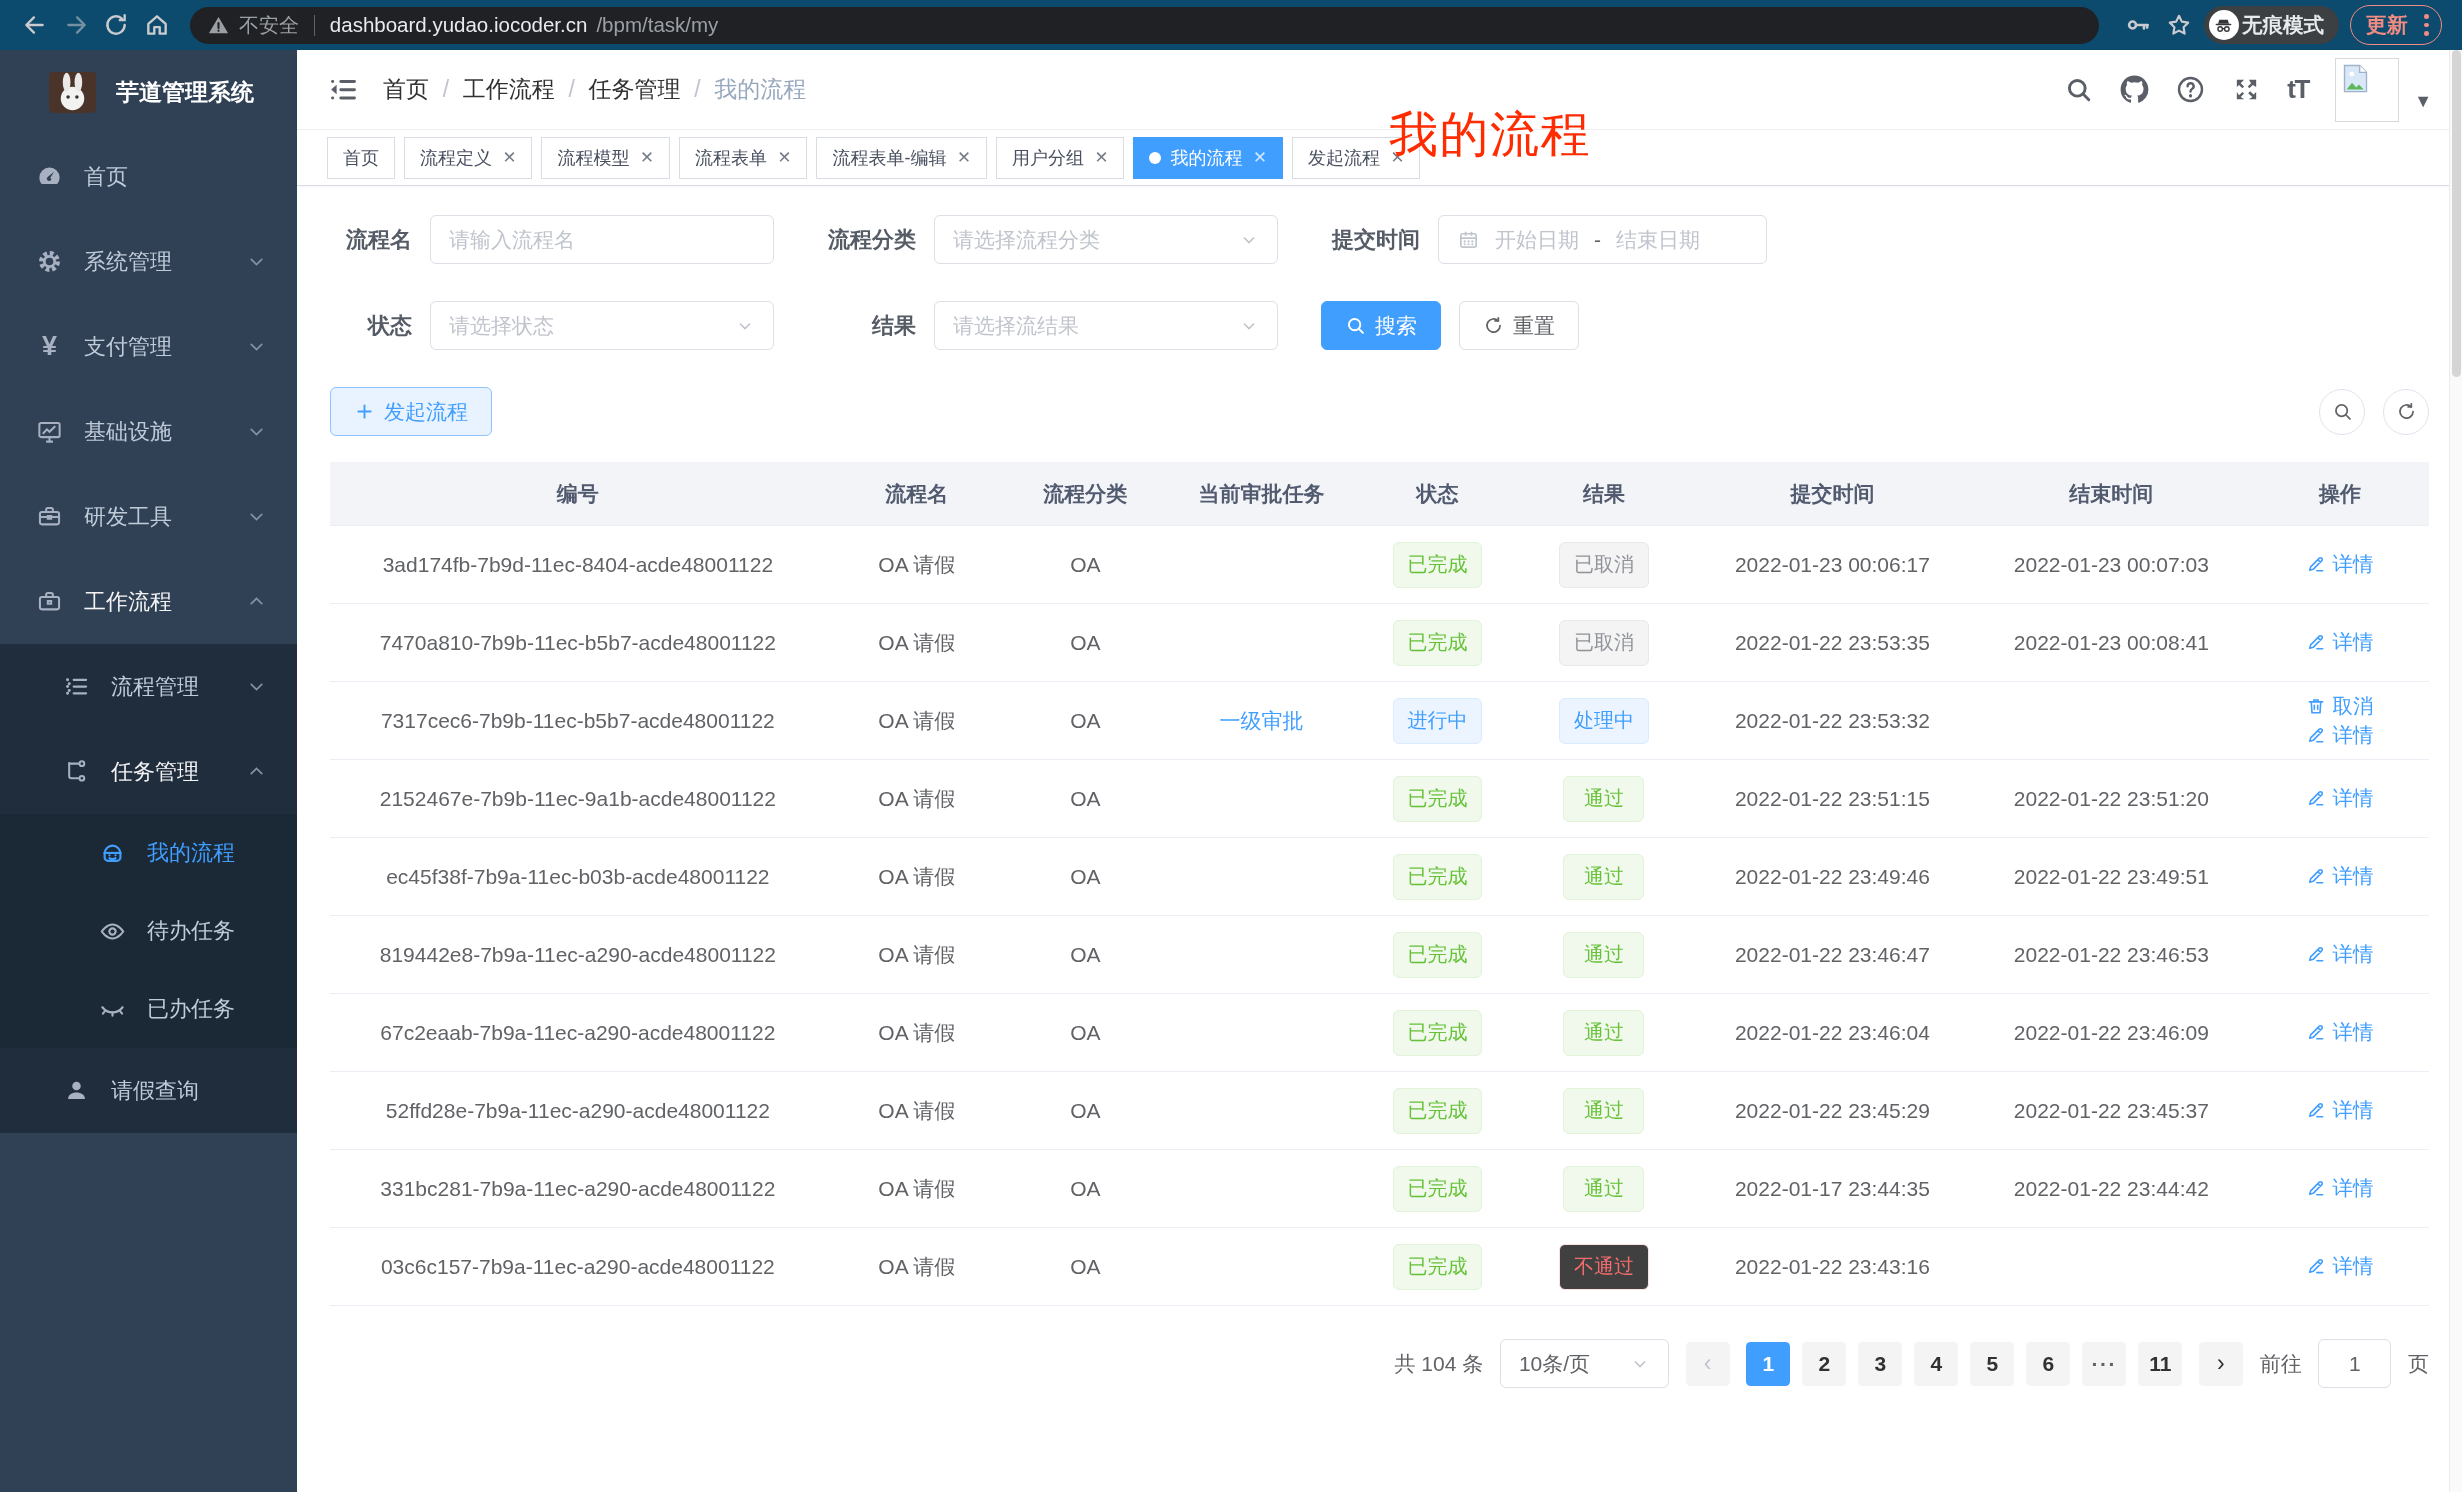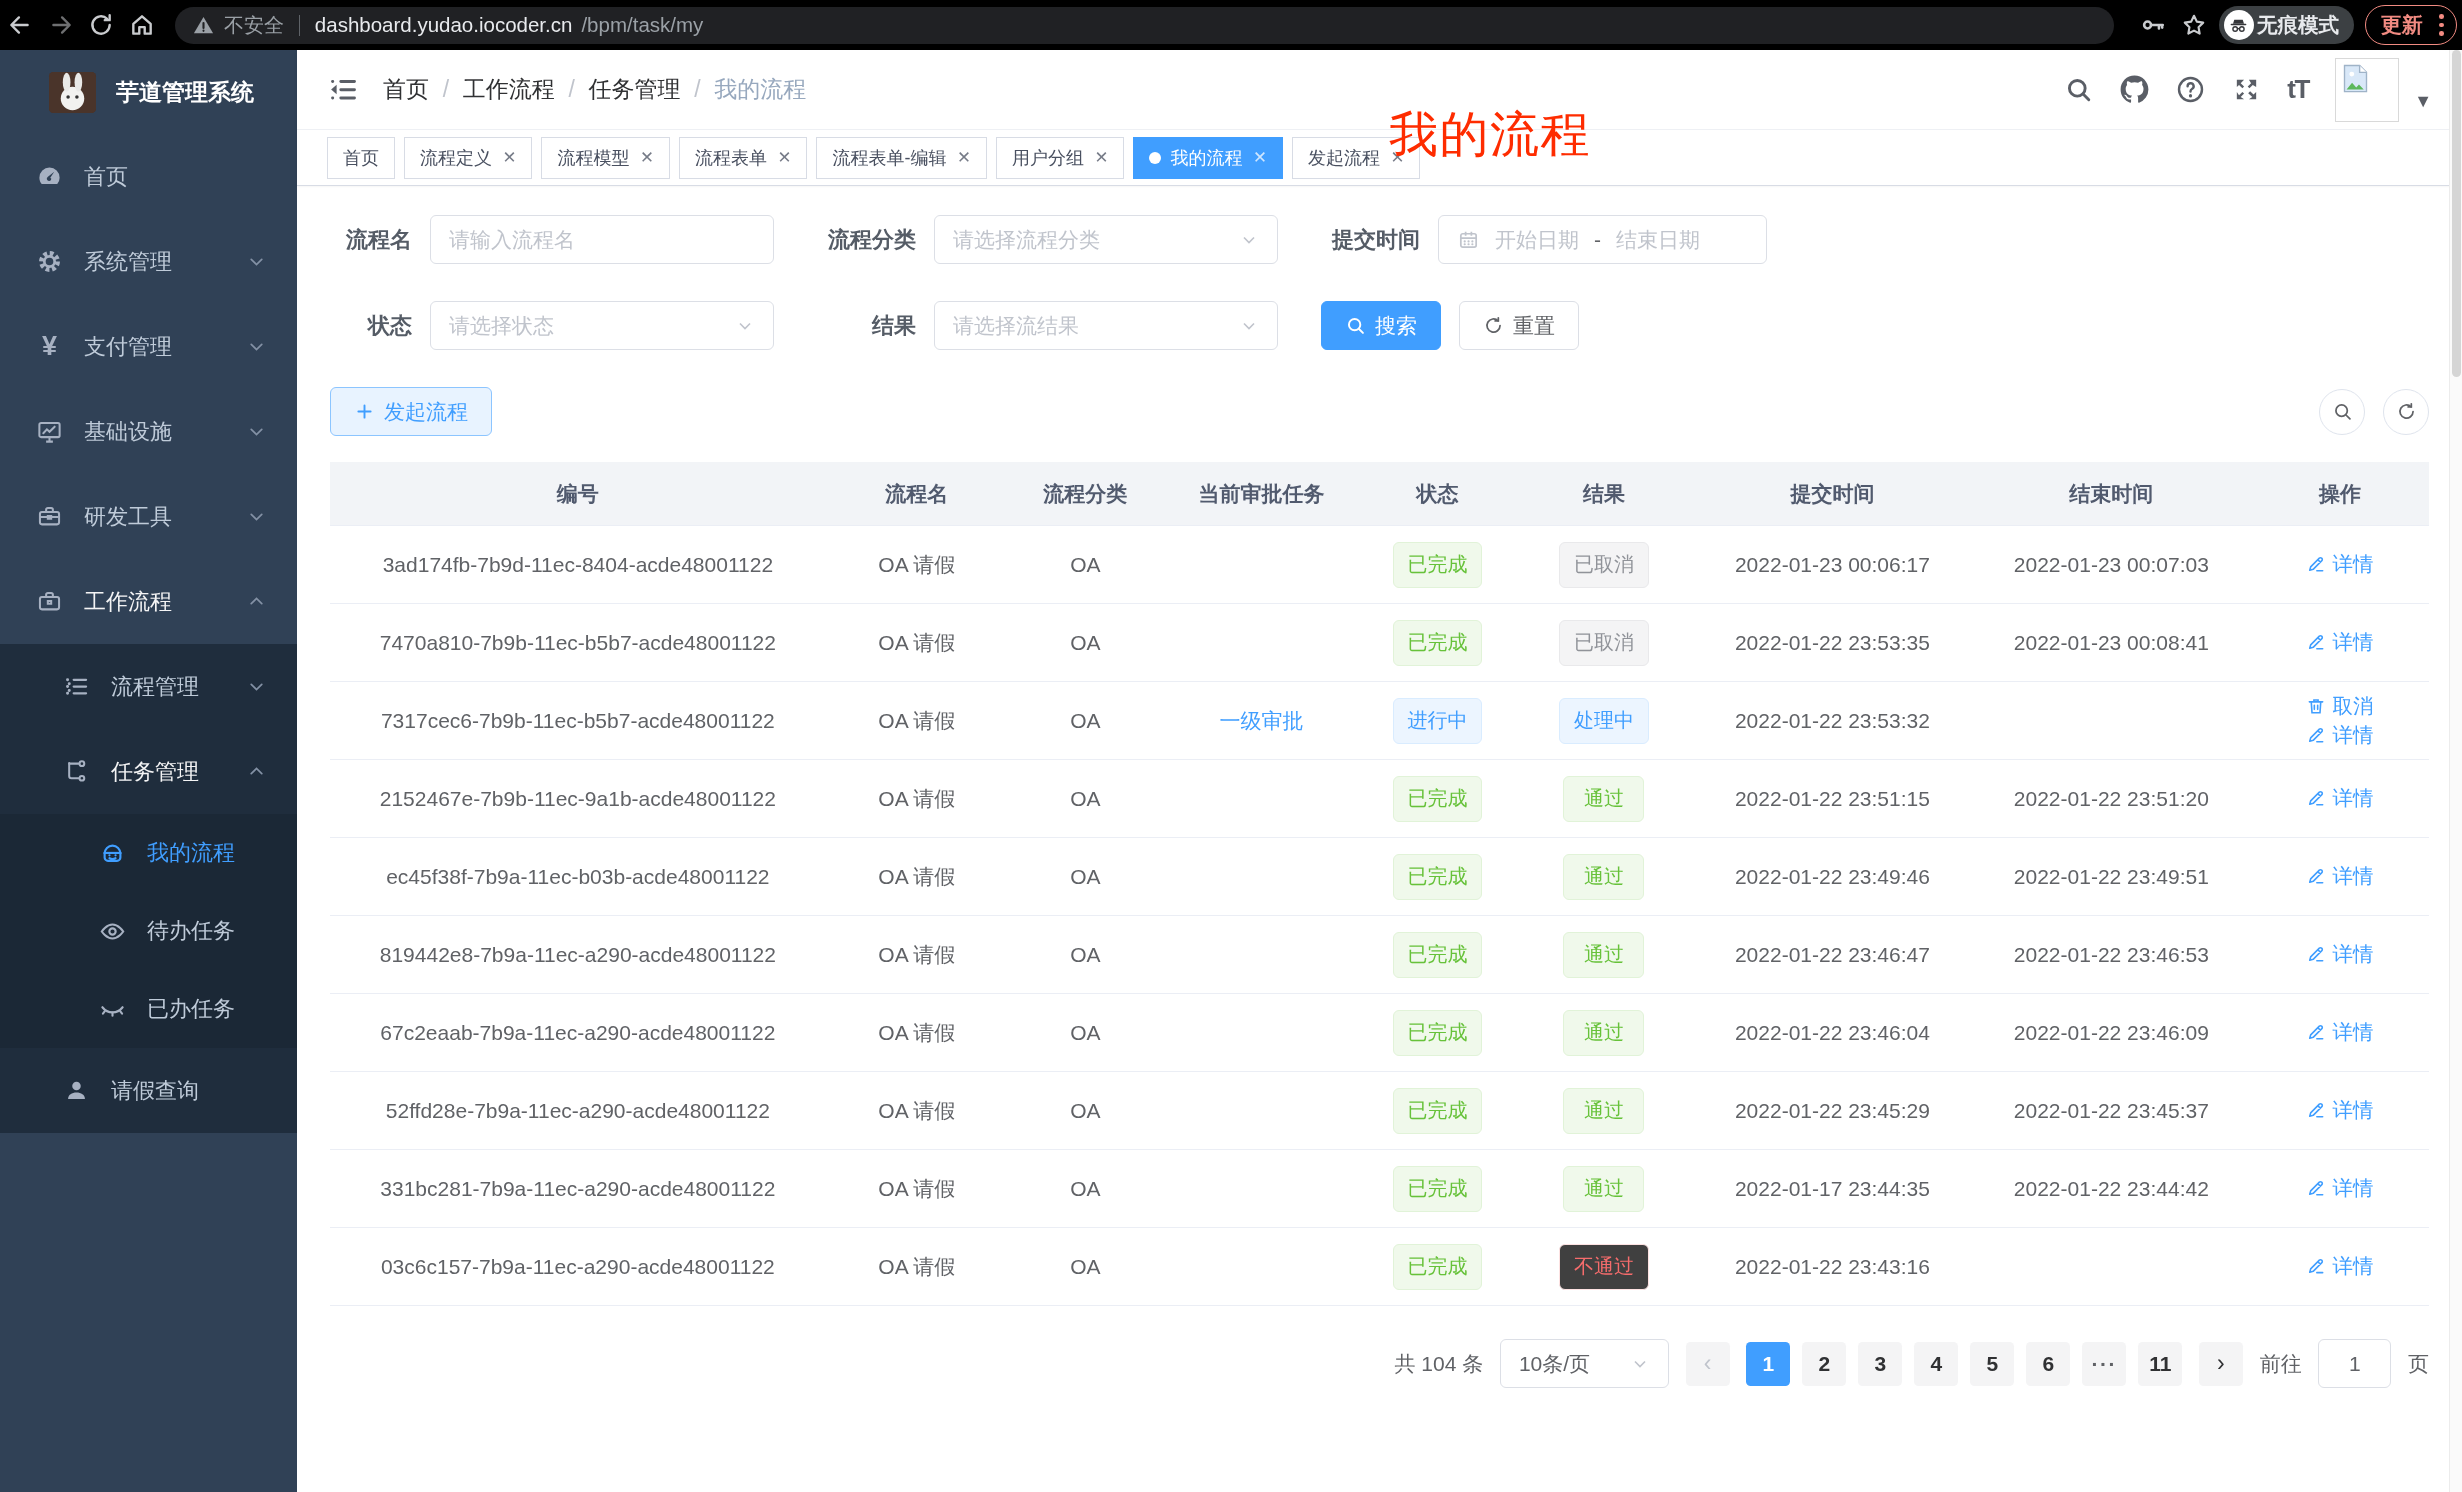--- a/index.html
+++ b/index.html
@@ -1,22 +1,22 @@
 <!DOCTYPE html>
 <html style="font-size:12px"><head>
 <meta charset="utf-8">
 <style>
   html,body{margin:0;padding:0;background:#fff;}
   body{width:2462px;height:1493px;position:relative;overflow:hidden;
        font-family:"Liberation Sans","DejaVu Sans",sans-serif;color:#606266;}
   svg{display:block;}
 
   
-  #browser-bar{position:absolute;top:0;left:0;width:2462px;height:50px;background:#000000;
-    display:flex;align-items:center;padding:0 5px;box-sizing:border-box;gap:10.7px;}
+  #browser-bar{position:absolute;top:0;left:0;width:2462px;height:50px;background:#0c4a6e;
+    display:flex;align-items:center;padding:0 20px;box-sizing:border-box;gap:10.7px;}
   .b-icon{width:30px;height:30px;color:#c9cbce;display:flex;align-items:center;justify-content:center;flex:none;}
   .b-icon svg{width:26px;height:26px;}
   #address-bar{height:37px;background:#202124;border-radius:20px;flex:1;margin:0 13.7px 0 7.6px;
     display:flex;align-items:center;padding:0 16.7px;gap:9px;min-width:0;}
   #address-bar .sec{color:#9aa0a6;font-size:20px;}
   #address-bar .divider{width:0.8px;height:21px;background:#5f6368;margin:0 6px;}
   #address-bar .host{color:#e8eaed;font-size:20.5px;}
   #address-bar .path{color:#9aa0a6;font-size:20.5px;}
   .warn-icon{color:#9aa0a6;}
   #incognito-badge{height:38px;background:#3c4043;border-radius:20px;display:flex;align-items:center;

